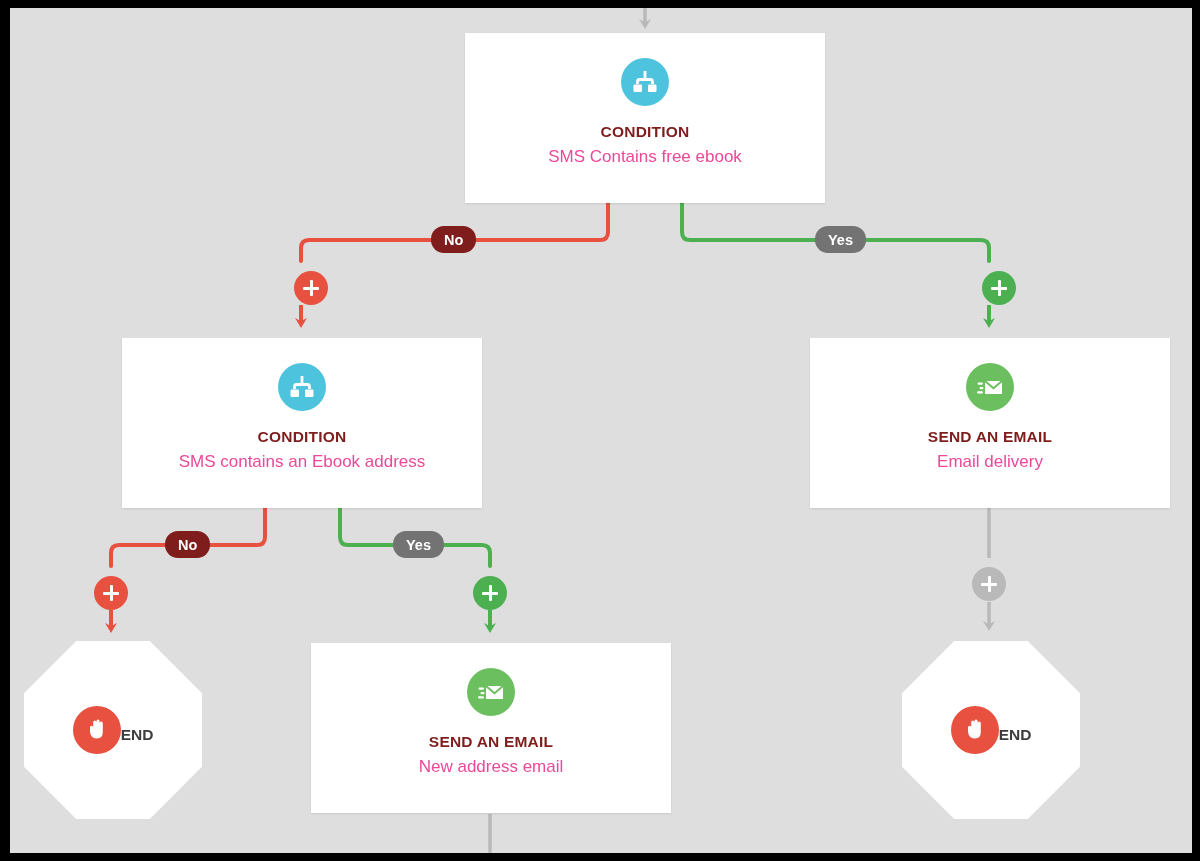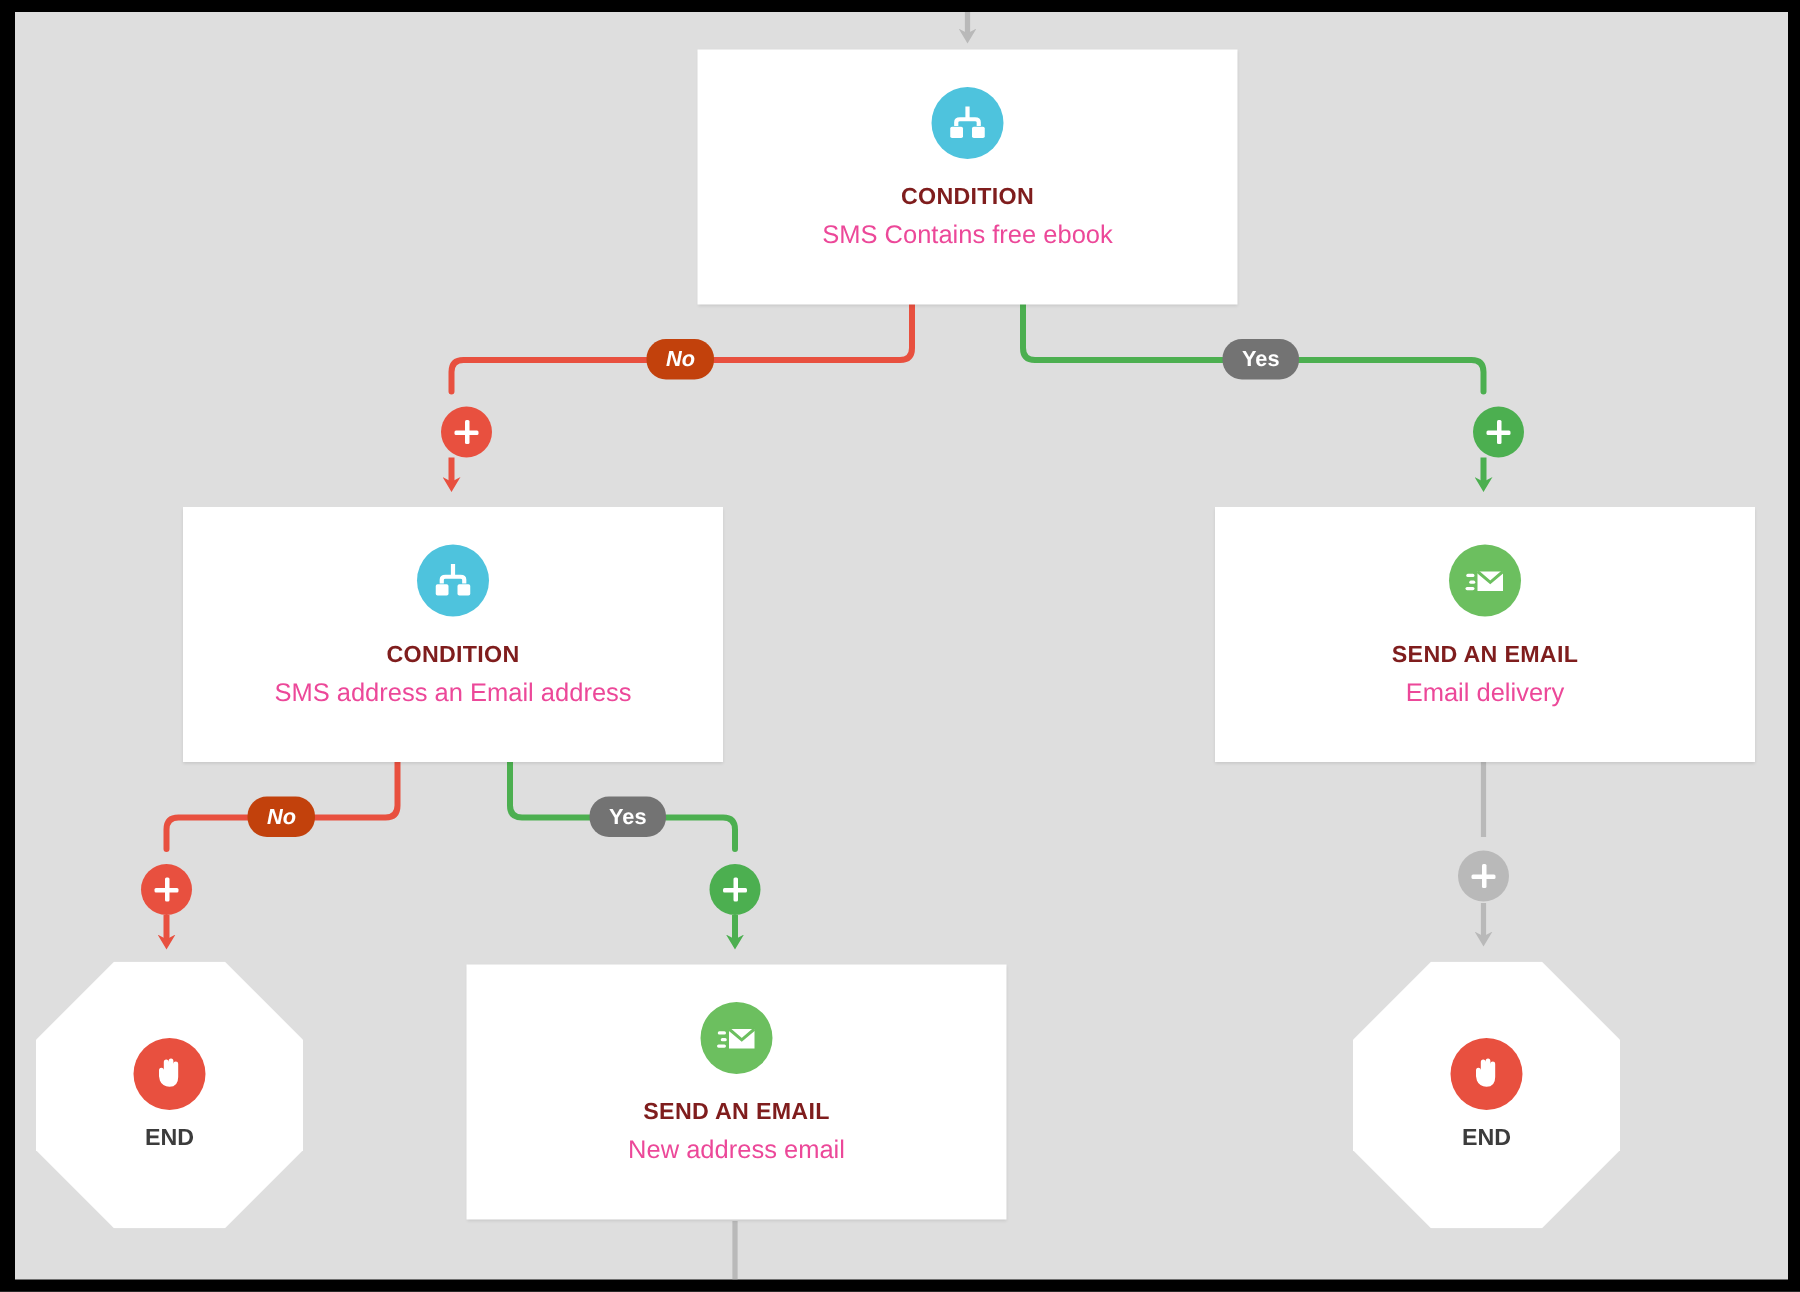--- a/index.html
+++ b/index.html
@@ -69,21 +69,21 @@
     position: absolute;
     left: 0; top: 0;
     width: 100%; height: 100%;
     background: #ffffff;
     clip-path: polygon(29.3% 0%, 70.7% 0%, 100% 29.3%, 100% 70.7%, 70.7% 100%, 29.3% 100%, 0% 70.7%, 0% 29.3%);
     filter: drop-shadow(0 1px 2px rgba(0,0,0,0.10));
   }
   .octagon-inner {
     position: relative;
     display: flex;
-    flex-direction: column;
+    flex-direction: row;
     align-items: center;
   }
   .end-label {
     font-size: 15.5px;
     font-weight: bold;
     color: #3c3c3c;
     margin-top: 10px;
   }
   .conn {
     position: absolute;
@@ -94,21 +94,21 @@
     color: #ffffff;
     font-size: 14.5px;
     font-weight: bold;
     display: flex;
     align-items: center;
     justify-content: center;
     height: 27px;
     padding: 0 13px;
     box-sizing: border-box;
   }
-  .badge.no  { background: #c2410c; font-style: italic; }
+  .badge.no  { background: #7f1d1d; }
   .badge.yes { background: #737373; }
   .plus-circle {
     position: absolute;
     width: 34px;
     height: 34px;
     border-radius: 50%;
     display: flex;
     align-items: center;
     justify-content: center;
     color: #ffffff;
@@ -199,21 +199,21 @@
     <div class="node-card" style="left:112px;top:330px;width:360px;height:170px;padding-top:25px;">
       <div class="node-icon condition">
         <svg width="28" height="28" viewBox="0 0 28 28">
           <rect x="12.6" y="3" width="2.8" height="9" fill="#ffffff"></rect>
           <path d="M6.5,16 L6.5,13.5 Q6.5,11.5 9,11.5 L19,11.5 Q21.5,11.5 21.5,13.5 L21.5,16" stroke="#ffffff" stroke-width="2.8" fill="none"></path>
           <rect x="2.5" y="16.5" width="8.5" height="7.5" rx="1.2" fill="#ffffff"></rect>
           <rect x="17" y="16.5" width="8.5" height="7.5" rx="1.2" fill="#ffffff"></rect>
         </svg>
       </div>
       <div class="node-title" style="margin-top:17px;">CONDITION</div>
-      <div class="node-subtitle" style="margin-top:6px;">SMS address an Email address</div>
+      <div class="node-subtitle" style="margin-top:6px;">SMS contains an Ebook address</div>
     </div>
 
     <div class="node-card" style="left:800px;top:330px;width:360px;height:170px;padding-top:25px;">
       <div class="node-icon email">
         <svg width="28" height="28" viewBox="0 0 28 28">
           <path d="M9,8 L26,8 L26,21 L9,21 Z" fill="#ffffff"></path>
           <path d="M9,8 L17.5,15.2 L26,8" stroke="#6cbf5f" stroke-width="2" fill="none"></path>
           <rect x="1.5" y="9.5" width="5.5" height="2.2" rx="1.1" fill="#ffffff"></rect>
           <rect x="3.5" y="14" width="4" height="2.2" rx="1.1" fill="#ffffff"></rect>
           <rect x="1" y="18.3" width="6" height="2.2" rx="1.1" fill="#ffffff"></rect>

